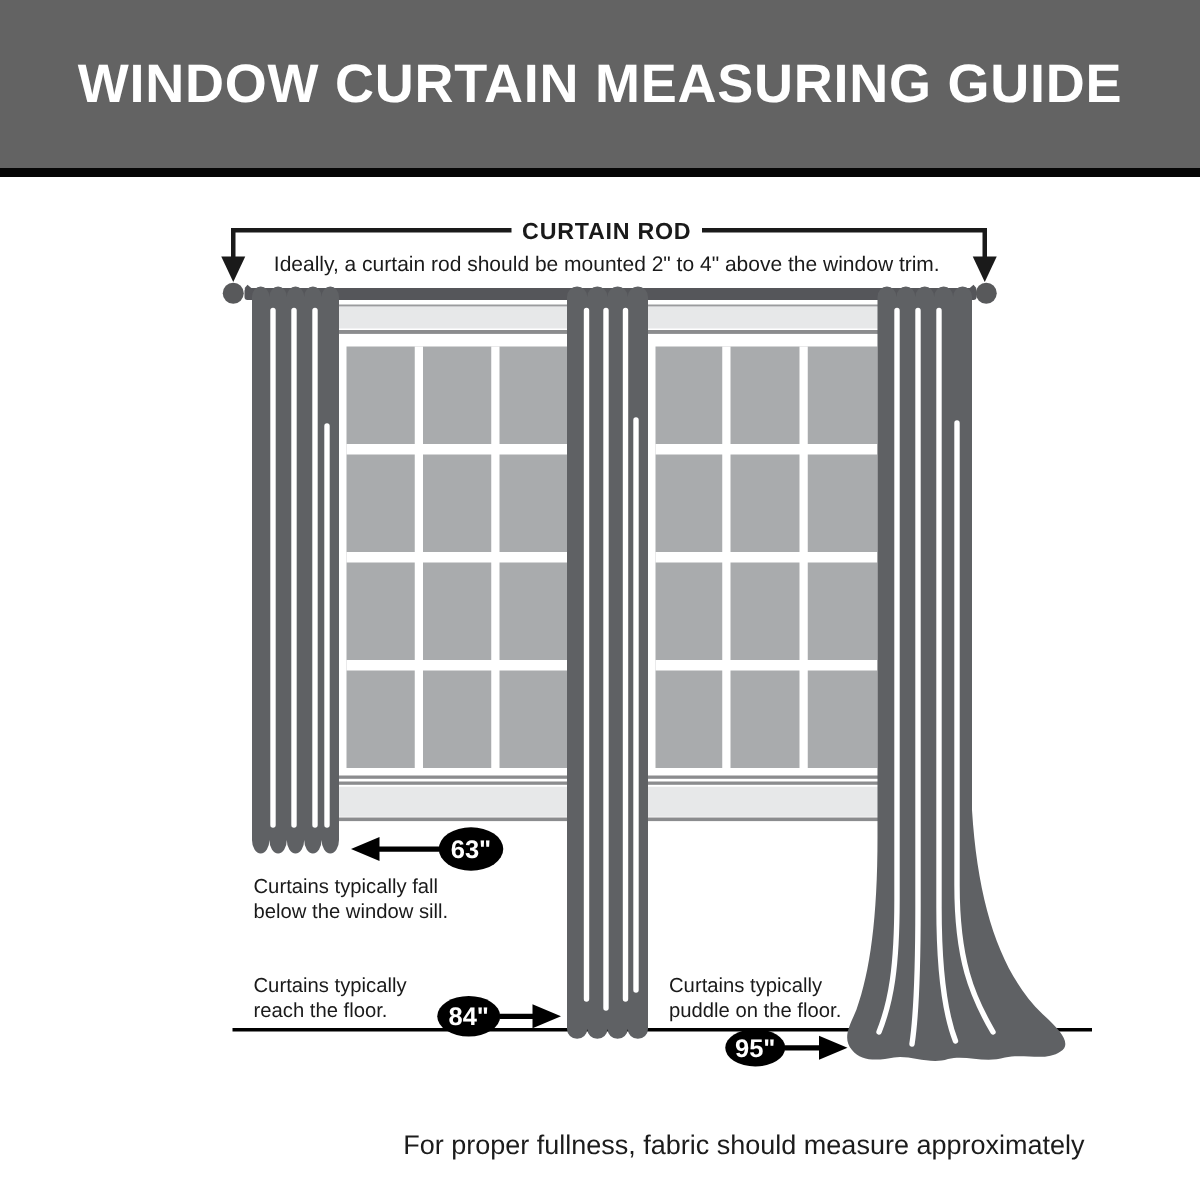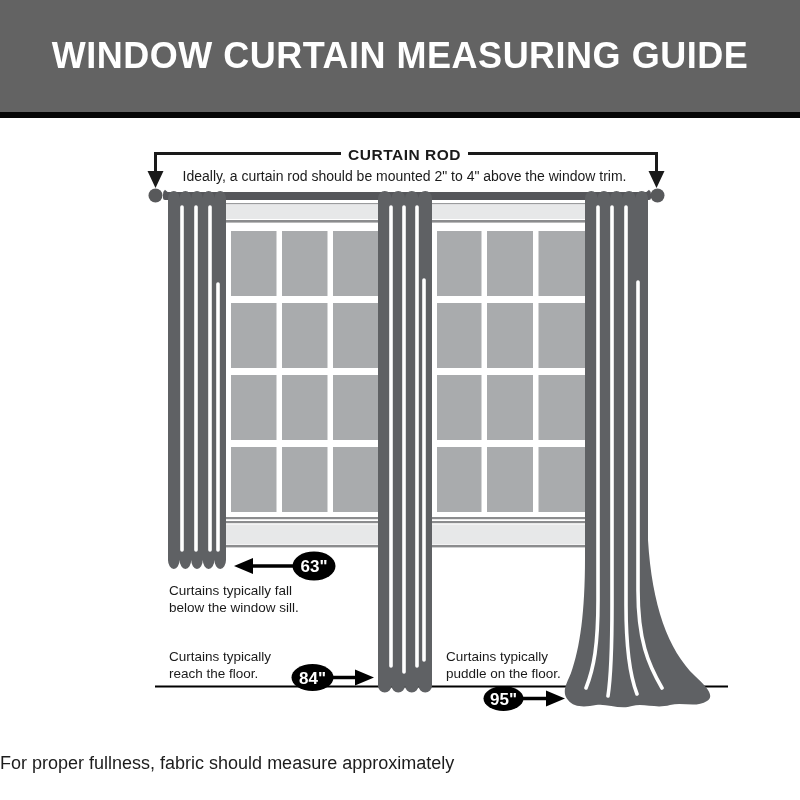--- a/index.html
+++ b/index.html
@@ -11,21 +11,21 @@
   .banner h1{
     margin:0;color:#ffffff;font-size:36px;font-weight:bold;letter-spacing:.5px;white-space:nowrap;
   }
   svg{display:block;}
   svg text{font-family:"Liberation Sans",sans-serif;fill:#1a1a1a;}
   .rod-label{font-size:15.5px;font-weight:bold;letter-spacing:.5px;text-anchor:middle;}
   .rod-note{font-size:14px;text-anchor:middle;}
   .desc{font-size:13.5px;}
   .badge-text{font-size:17px;font-weight:bold;fill:#ffffff;text-anchor:middle;}
   .footer{
-    width:723px;text-align:left;padding-top:22px;color:#1c1c1c;
+    width:723px;text-align:right;padding-top:22px;color:#1c1c1c;
     font-size:18px;line-height:1.28;
   }
   .footer div{white-space:nowrap;}
 </style>
 </head>
 <body>
 
 <header class="banner">
   <h1>WINDOW CURTAIN MEASURING GUIDE</h1>
 </header>

